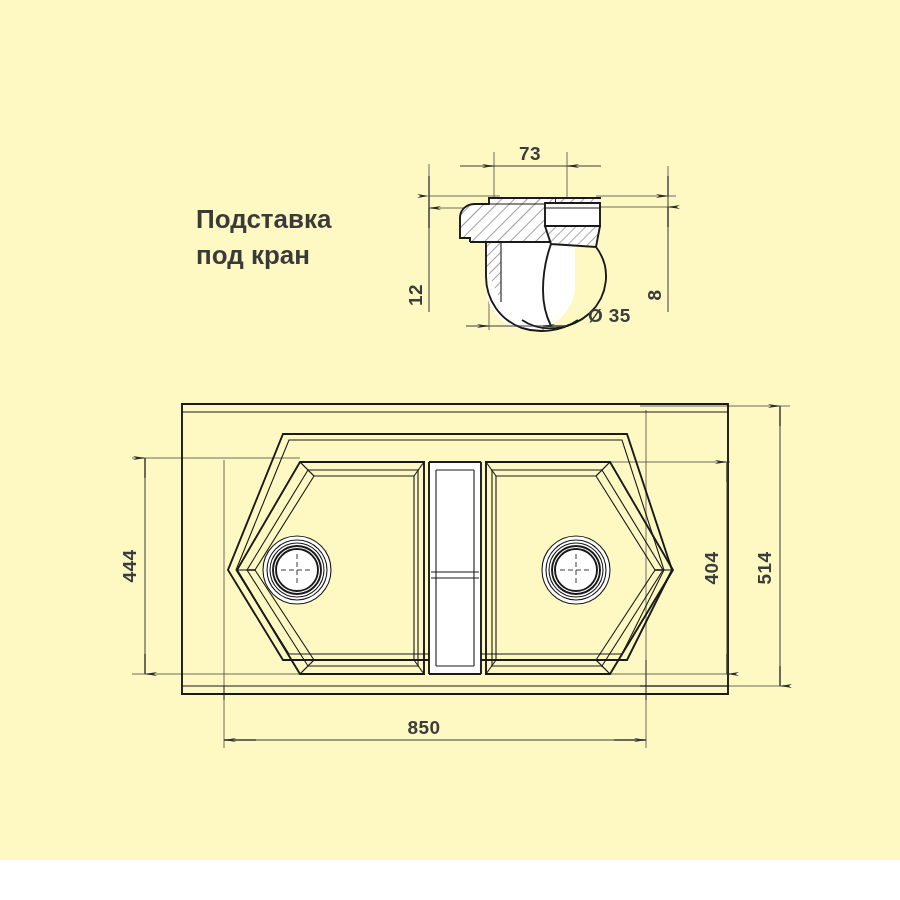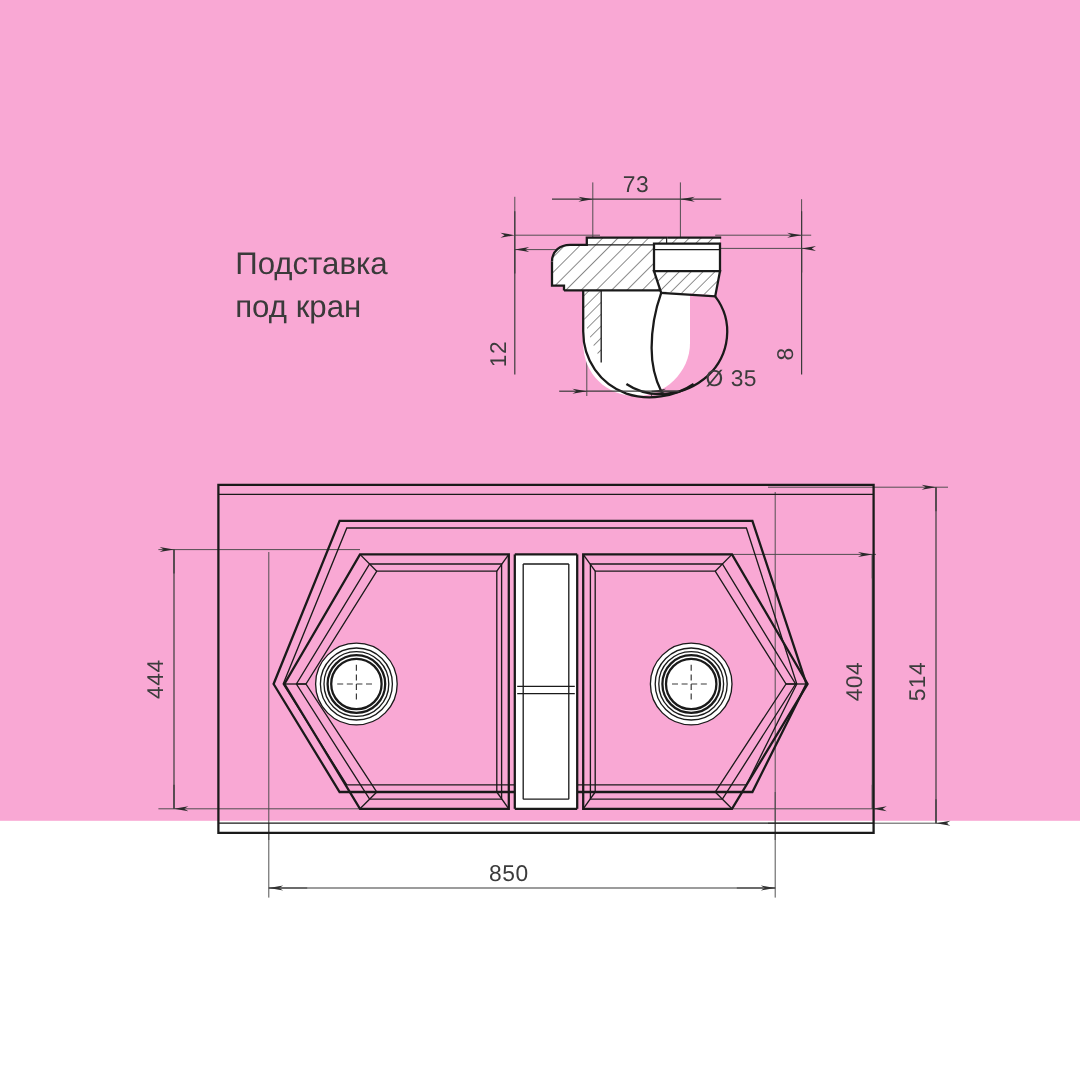--- a/index.html
+++ b/index.html
@@ -10,22 +10,23 @@
   }
   body {
     width: 900px;
     height: 900px;
     font-family: "Liberation Sans", sans-serif;
     overflow: hidden;
   }
   #drawing-root {
     position: relative;
     width: 900px;
-    height: 684px;
-    background: #f9a8d4;
+    height: 860px;
+    background: #fef9c3;
+    font-weight: bold;
   }
   svg#cad {
     position: absolute;
     left: 0;
     top: 0;
     width: 900px;
     height: 900px;
     display: block;
   }
   

